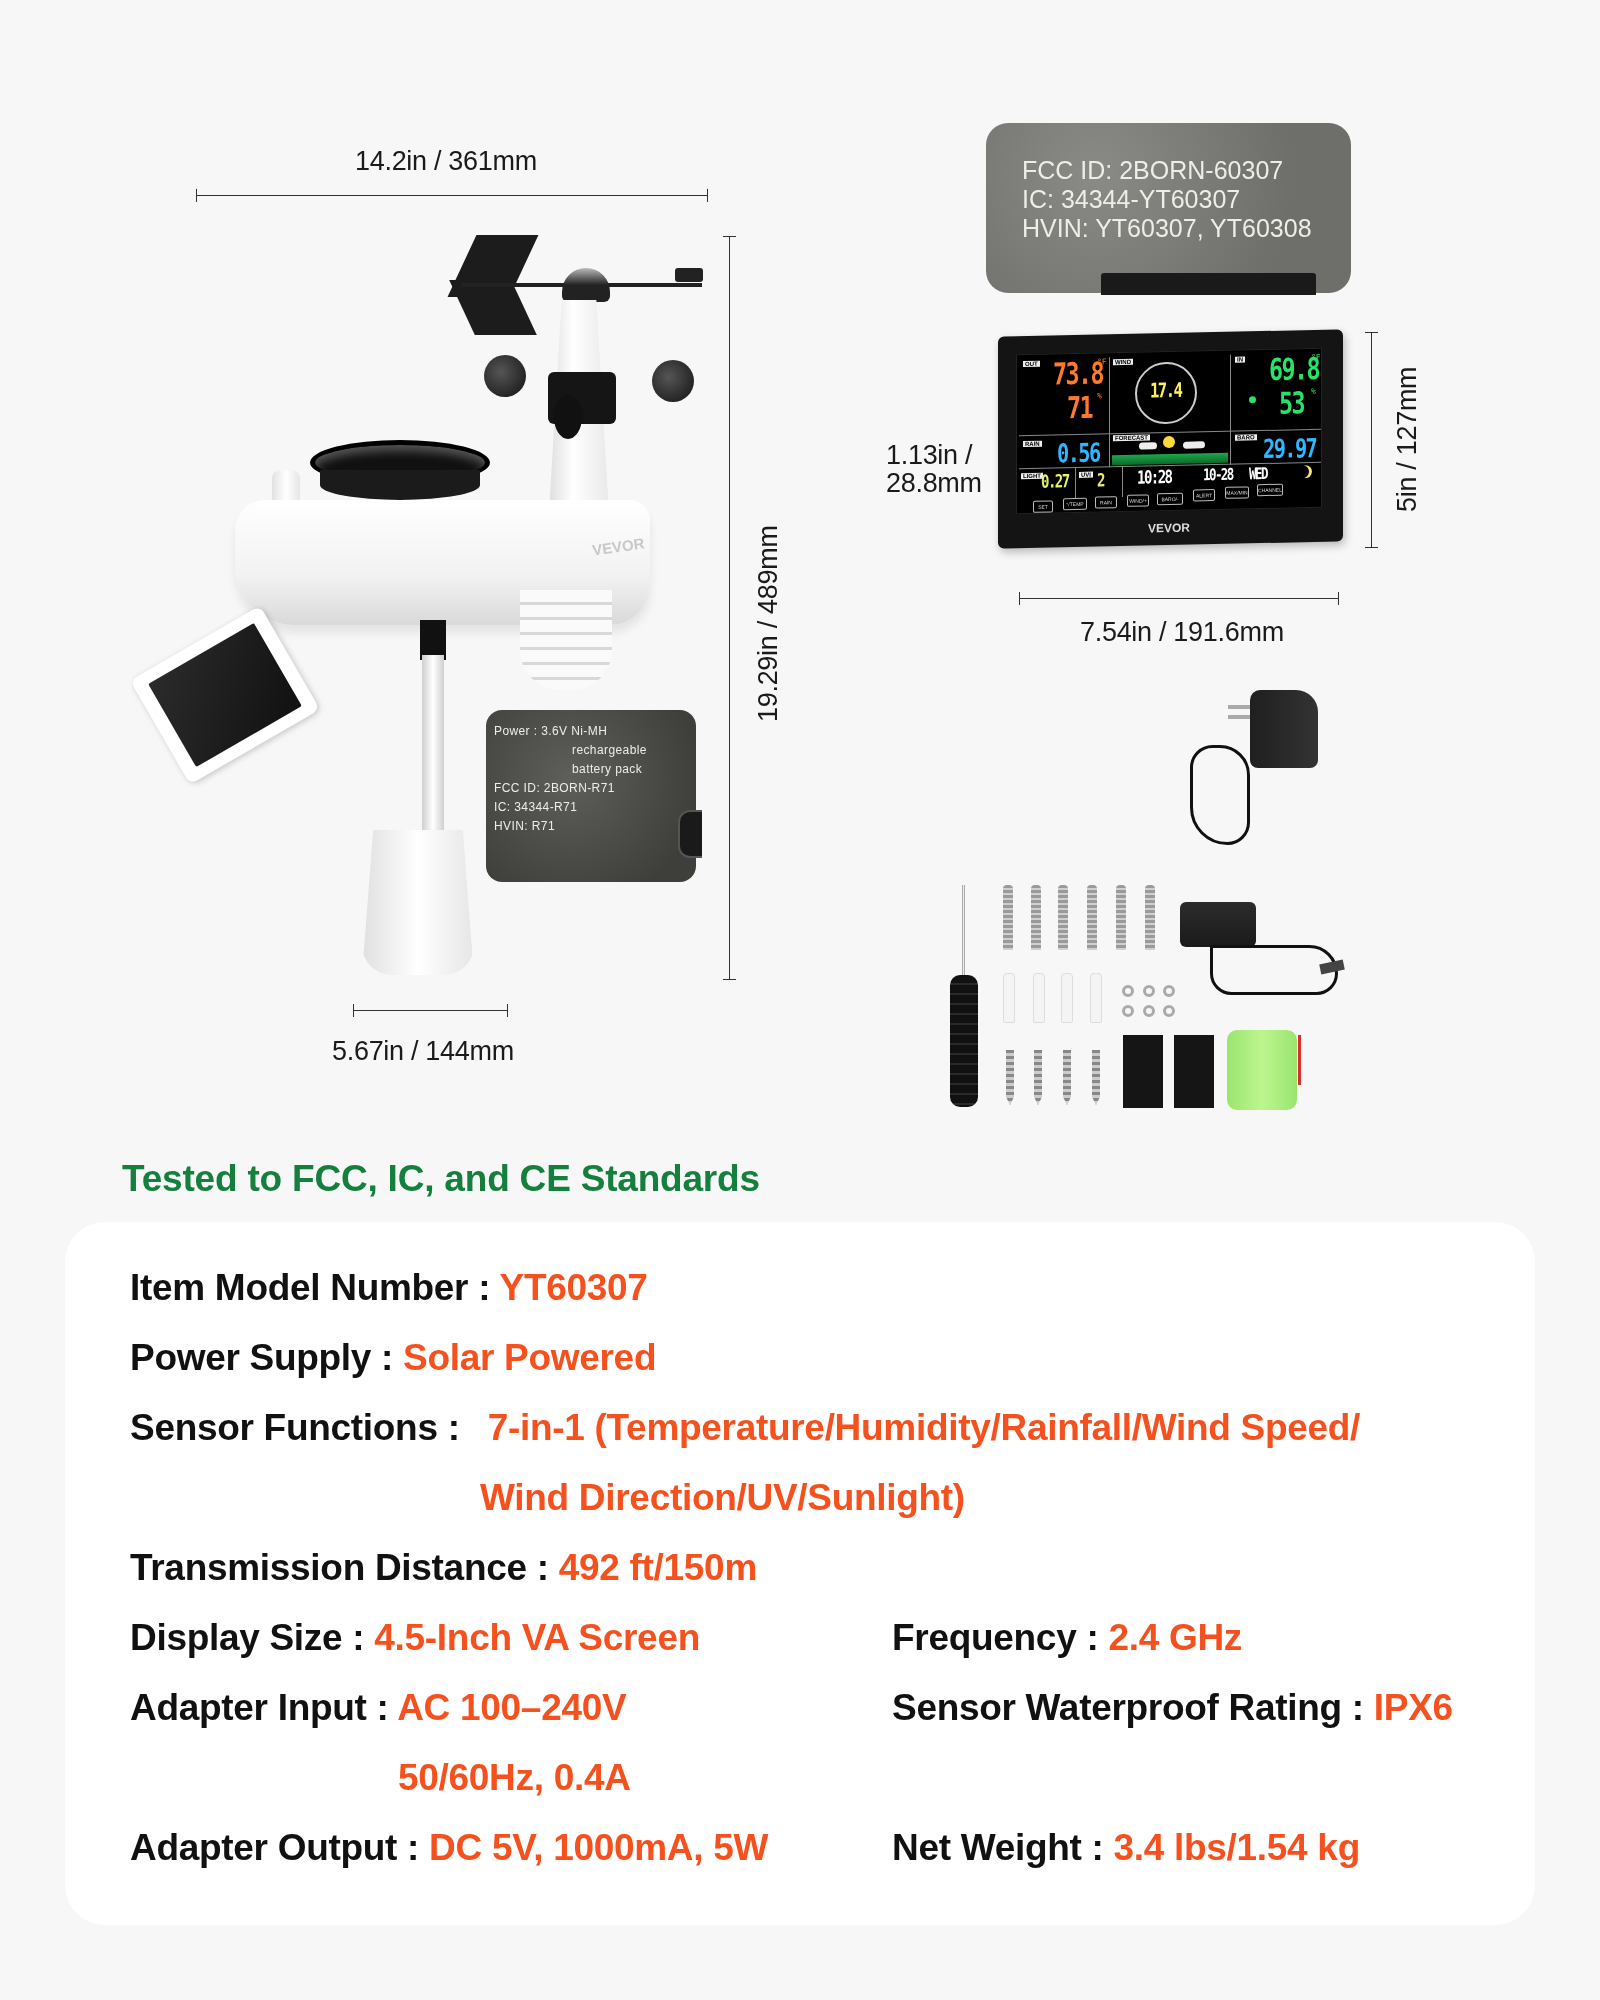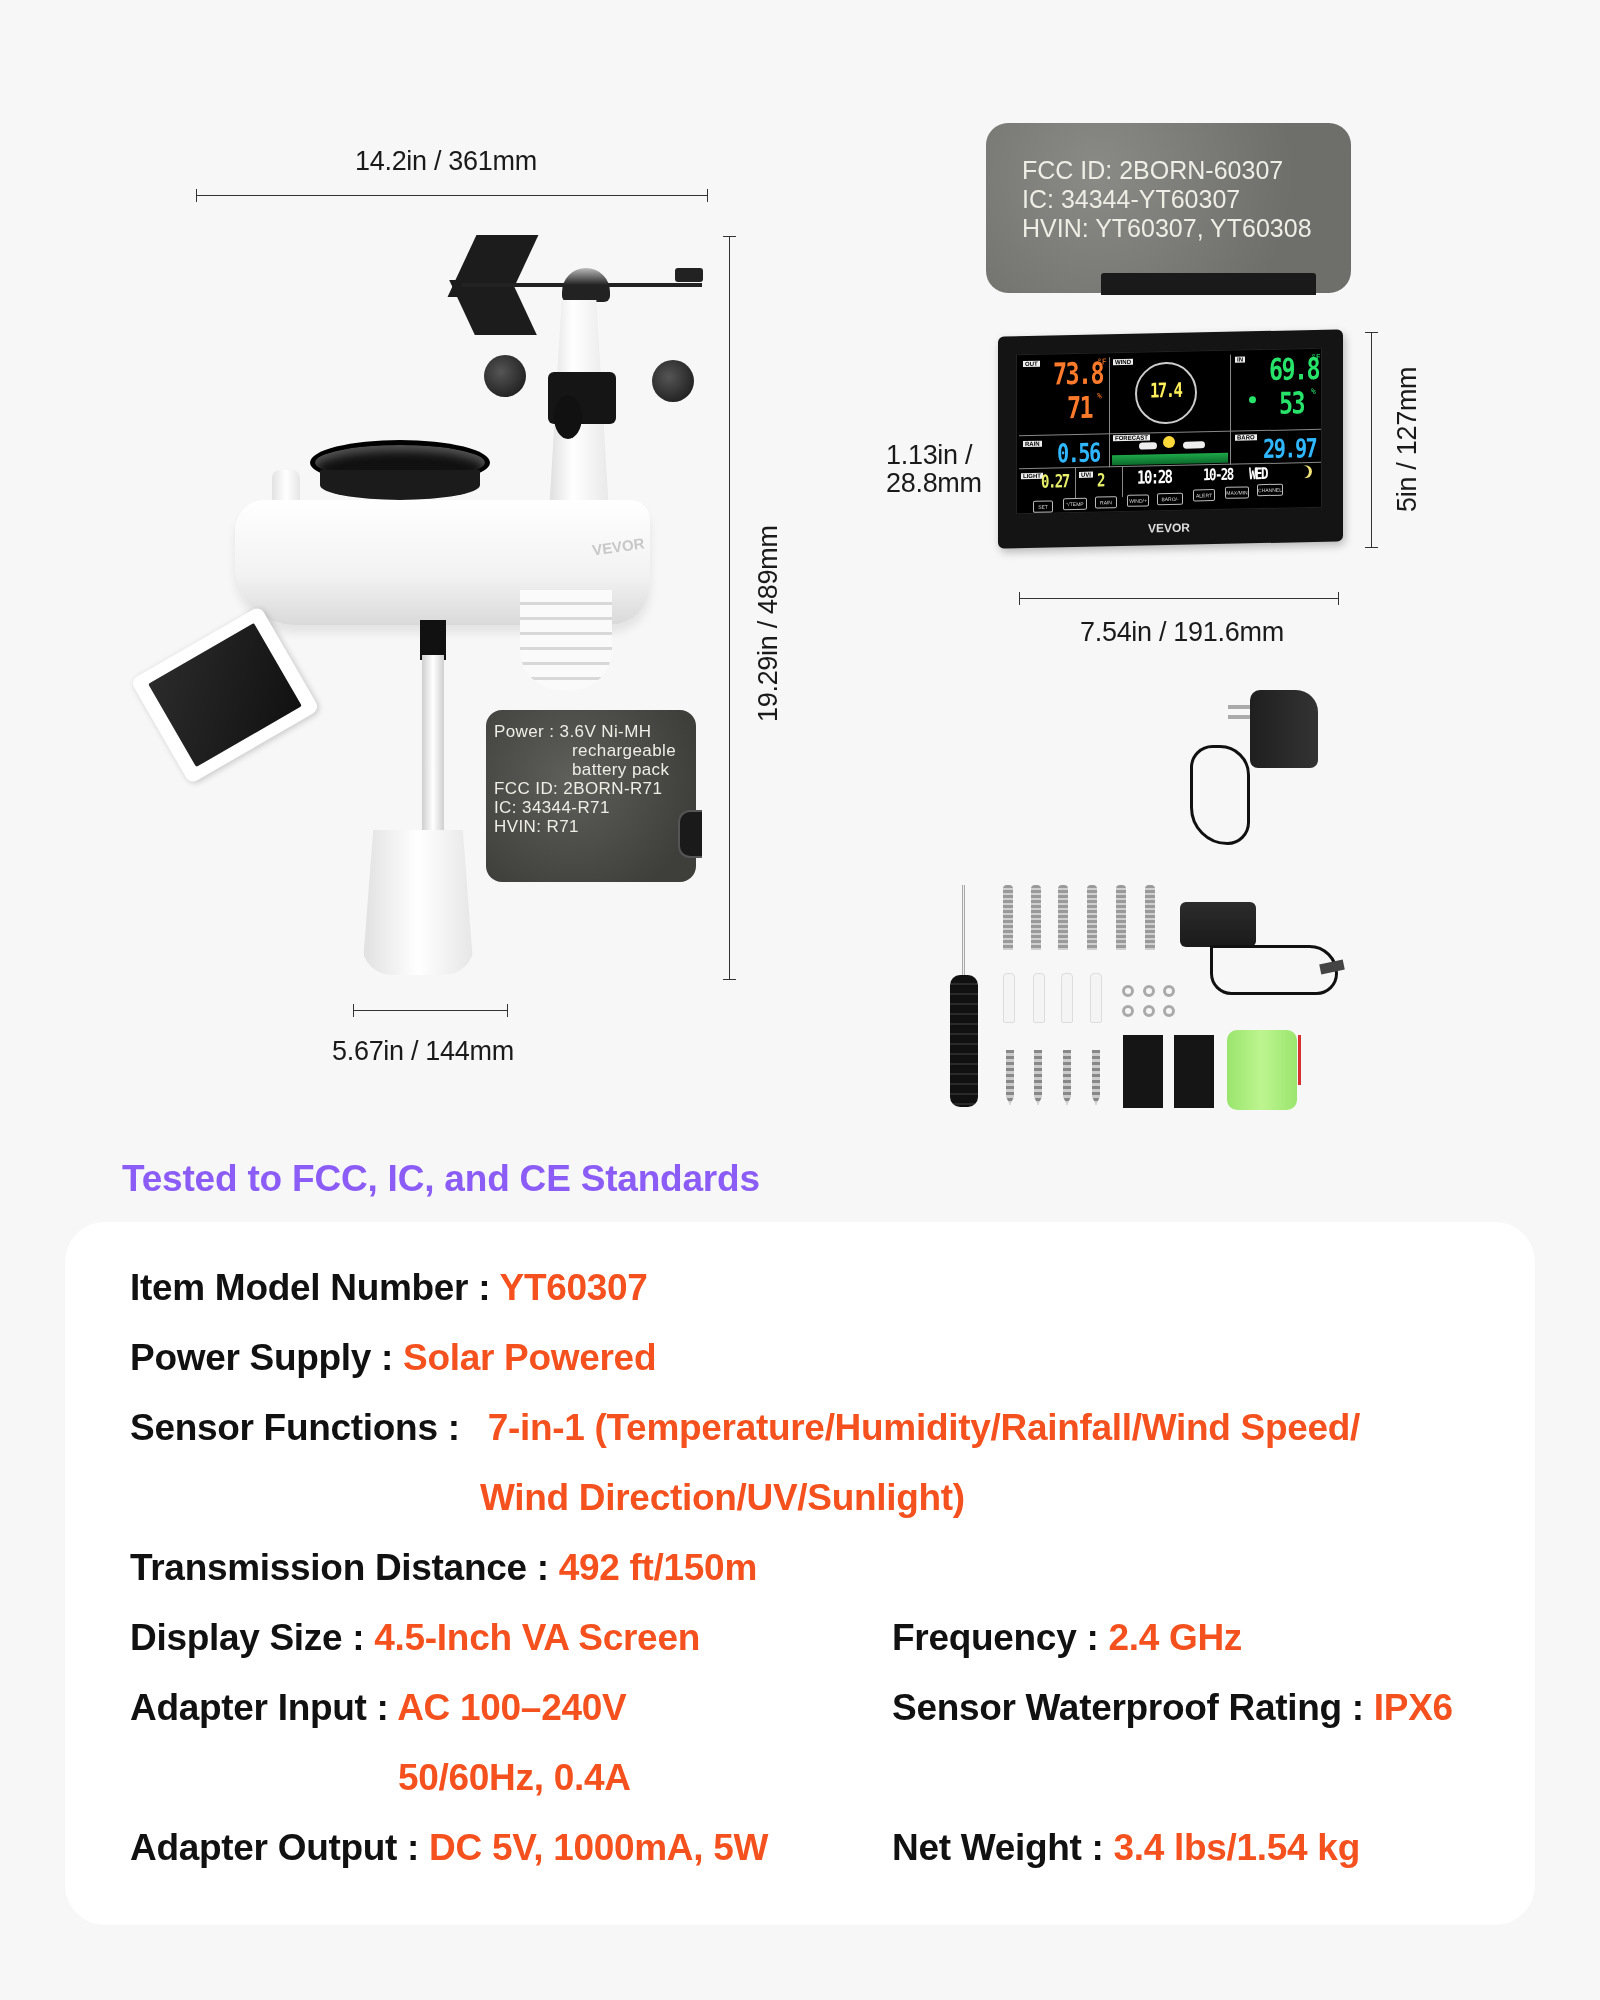--- a/index.html
+++ b/index.html
@@ -16,38 +16,38 @@
   .vline::before { top: 0; } .vline::after { bottom: 0; }
   .dim { position: absolute; font-size: 27px; color: #1a1a1a; white-space: nowrap; letter-spacing: -0.3px; }
   .dim.rot { transform-origin: left top; transform: rotate(-90deg); }
 
   
   .plate { position: absolute; border-radius: 22px; color: #eeeee6; font-family: "Liberation Sans", sans-serif; }
   .plate-fcc { left: 986px; top: 123px; width: 365px; height: 170px;
     background: radial-gradient(circle at 30% 30%, #8a8a86, #6e6e6b 70%); padding: 33px 0 0 36px; font-size: 25px; line-height: 29px; }
   .plate-fcc .slot { position: absolute; left: 115px; bottom: -2px; width: 215px; height: 22px; background: #1a1a1a; border-radius: 3px 3px 0 0; }
   .plate-pwr { left: 486px; top: 710px; width: 210px; height: 172px; border-radius: 16px;
-    background: radial-gradient(circle at 40% 40%, #5e5e5a, #3e3e3b 80%); padding: 12px 0 0 8px; font-size: 17px; line-height: 19px; letter-spacing: 0.4px; }
+    background: radial-gradient(circle at 40% 40%, #5e5e5a, #3e3e3b 80%); padding: 12px 0 0 8px; font-size: 12px; line-height: 19px; letter-spacing: 0.4px; }
   .plate-pwr .indent { padding-left: 78px; }
   .plate-pwr .knob { position: absolute; right: -6px; top: 100px; width: 24px; height: 48px; border-radius: 12px 0 0 12px; background: #1a1a1a; border: 2px solid #555; border-right: none; }
 
   
   .sensor-part { position: absolute; }
 
   
   .console { position: absolute; left: 998px; top: 333px; width: 345px; height: 212px; background: #141414; border-radius: 6px; transform: skewY(-1.2deg); box-shadow: 2px 4px 8px rgba(0,0,0,.25); }
   .screen { position: absolute; left: 18px; top: 18px; width: 306px; height: 160px; background: #000; border: 1px solid #222; font-family: "DejaVu Sans Mono", monospace; }
   .seg { position: absolute; font-weight: bold; letter-spacing: -2px; transform: scaleX(0.78); transform-origin: left top; }
   .tag { position: absolute; background: #eee; color: #000; font-size: 6px; padding: 0 2px; font-family: "Liberation Sans", sans-serif; font-weight: bold; }
   .cbtn { position: absolute; border: 1px solid #bbb; color: #ddd; font-size: 5px; border-radius: 2px; text-align: center; line-height: 10px; height: 12px; font-family: "Liberation Sans", sans-serif; }
   .divider-v { position: absolute; width: 1px; background: #888; }
   .divider-h { position: absolute; height: 1px; background: #888; }
 
   
-  .headline { position: absolute; left: 122px; top: 1158px; font-size: 37px; font-weight: bold; color: #8b5cf6; letter-spacing: -0.2px; font-family: "Liberation Sans", sans-serif; }
+  .headline { position: absolute; left: 122px; top: 1158px; font-size: 37px; font-weight: bold; color: #15803d; letter-spacing: -0.2px; font-family: "Liberation Sans", sans-serif; }
   .card { position: absolute; left: 65px; top: 1222px; width: 1470px; height: 703px; background: #ffffff; border-radius: 40px; }
   .spec { position: absolute; font-size: 37px; white-space: nowrap; color: #111; letter-spacing: -0.3px; }
   .spec .k { font-weight: bold; }
   .spec .v { color: #f4511e; font-weight: bold; }
   .spec-v-only { position: absolute; font-size: 37px; color: #f4511e; font-weight: bold; white-space: nowrap; letter-spacing: -0.3px; }
 </style>
 </head>
 <body>
 
 <div>

